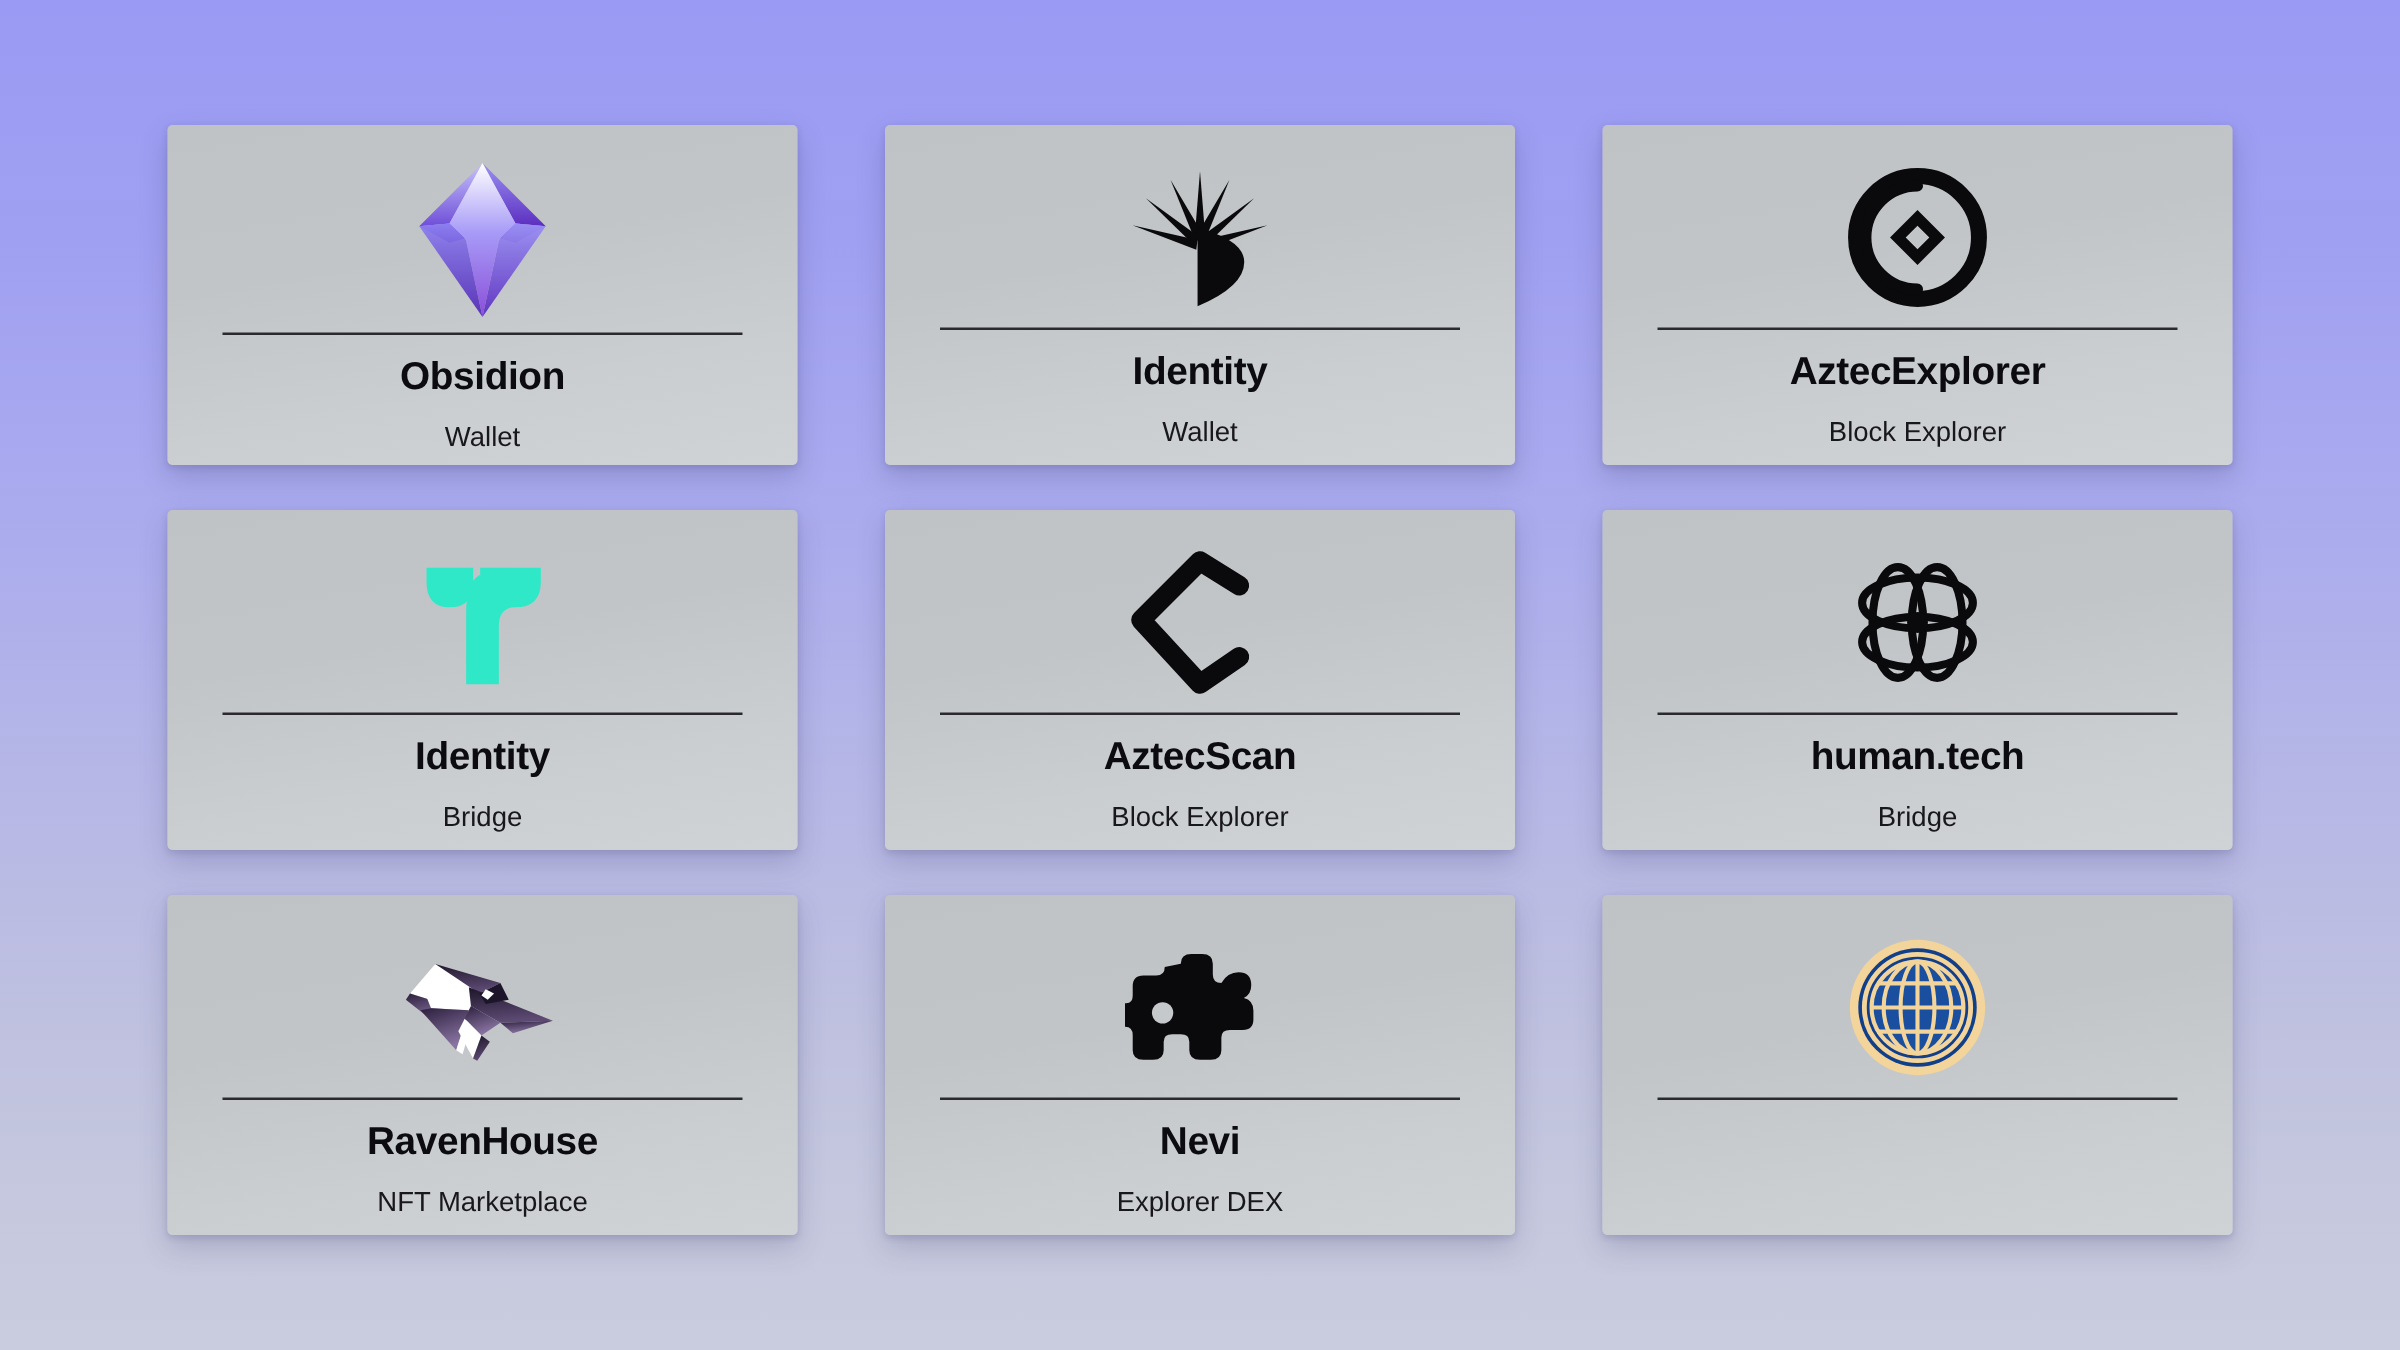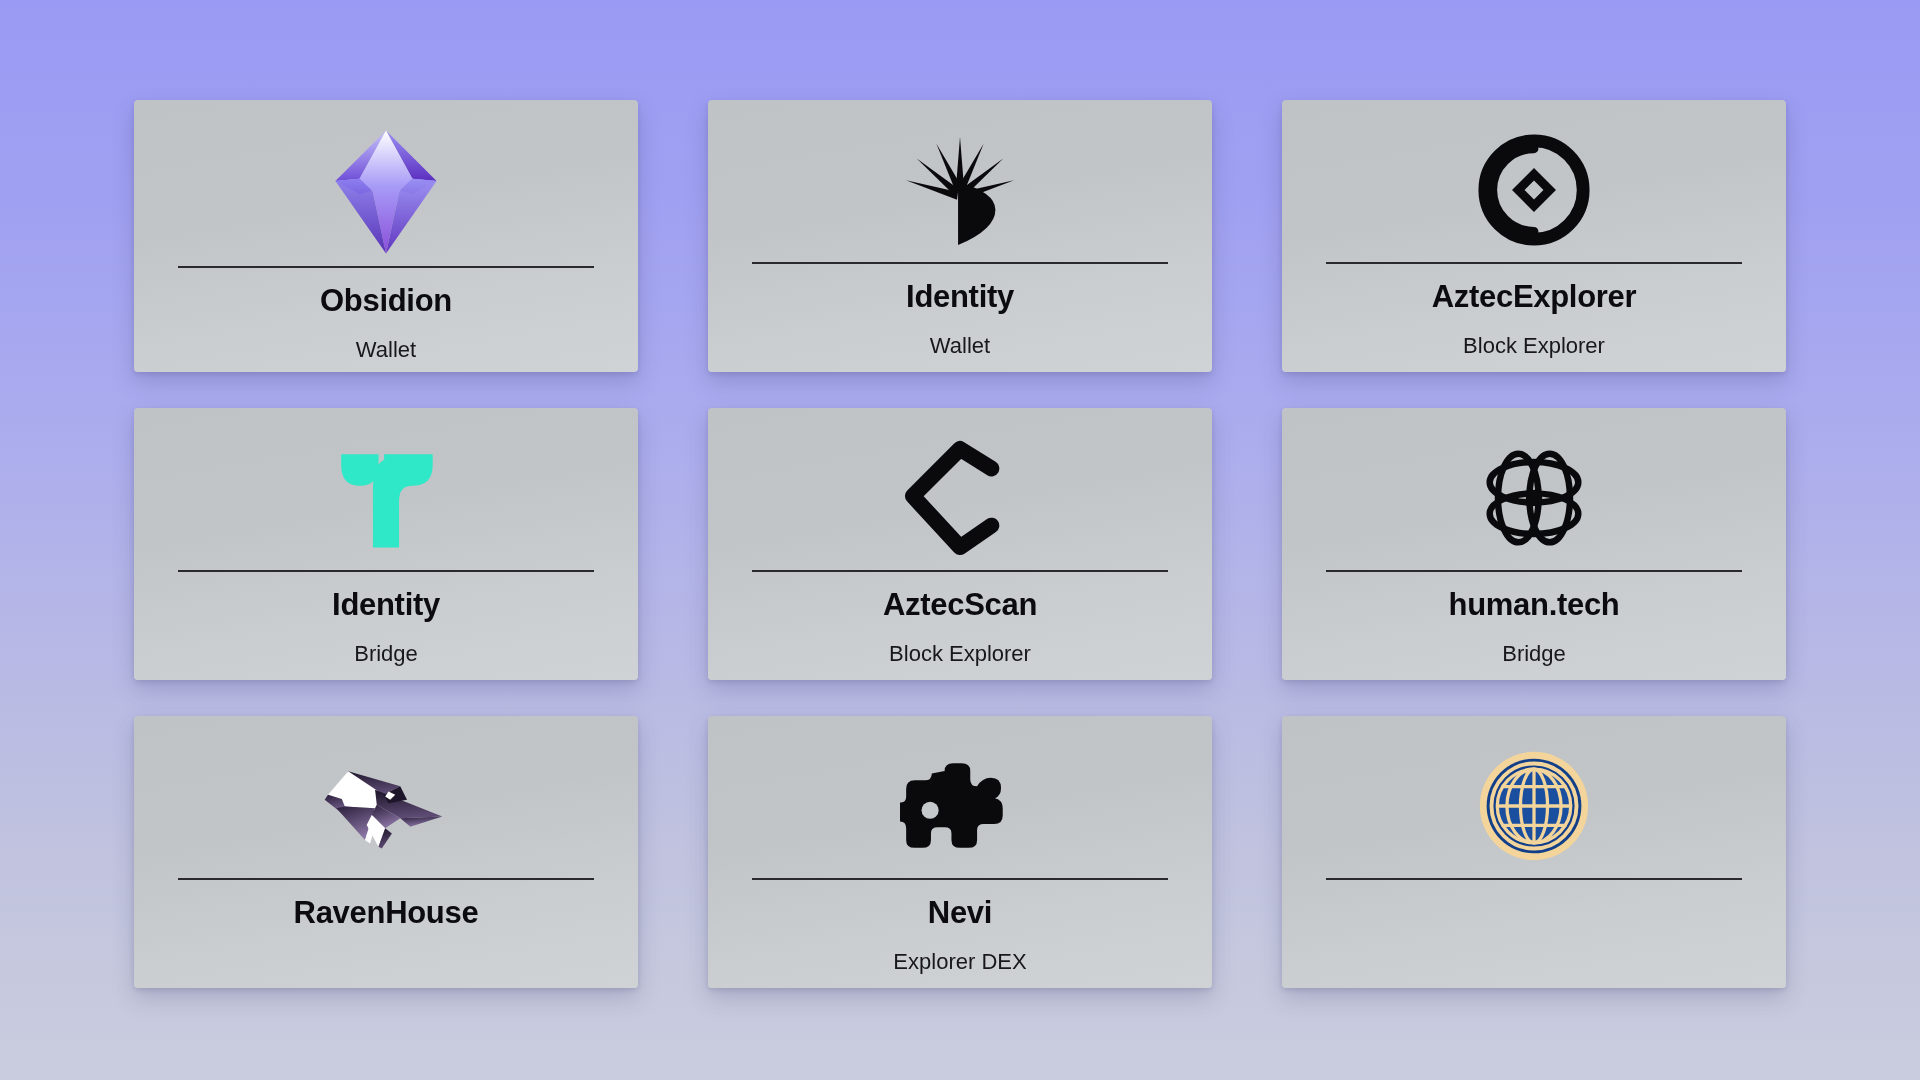--- a/index.html
+++ b/index.html
@@ -235,20 +235,21 @@
     <polygon points="58,70 74,86 66,108 52,82" fill="#ffffff"></polygon>
     <polygon points="66,108 74,86 82,92 70,110" fill="url(#rvB)"></polygon>
     <polygon points="72,46 92,36 100,52 78,56" fill="#1d1529"></polygon>
     <polygon points="78,42 86,46 80,52 74,48" fill="#ffffff"></polygon>
     <polygon points="92,74 142,72 104,84" fill="url(#rvA)"></polygon>
   </svg>
       </div>
       <div class="divider"></div>
       <div class="meta">
         <div class="name">RavenHouse</div>
+        <div class="category">NFT Marketplace</div>
       </div>
     </div>
     <div class="card">
       <div class="logo-area">
         <svg id="ic-puzzle-piece-icon" viewBox="0 0 140 110" width="120" height="94" aria-hidden="true">
     <path d="M52 14 q0-9 10-9 h10 q10 0 10 9 v10 q0 8 8 8 q6-10 16-10 q12 0 12 12
              q0 9-7 12 q9 2 9 12 v8 q0 10-10 10 h-12 q-8 0-8 7 v12 q0 9-10 9 h-10
              q-10 0-10-9 v-8 q0-7-8-7 h-8 q-8 0-8 7 v8 q0 9-10 9 h-9 q-10 0-10-9 v-14
              q0-8-7-8 h-2 q-9 0-9-11 q0-11 9-11 h3 q6 0 6-7 v-9 q0-10 10-10 h12 q8 0 8-8 z" fill="#0a0a0c"></path>
     <circle cx="35" cy="60" r="10" fill="#c6c9cb"></circle>

